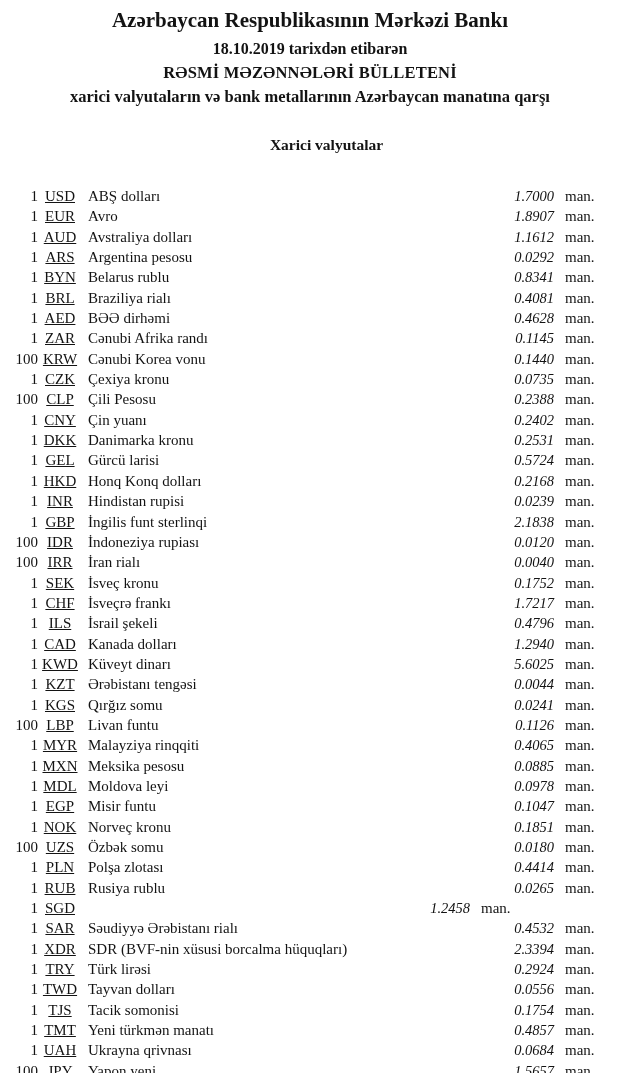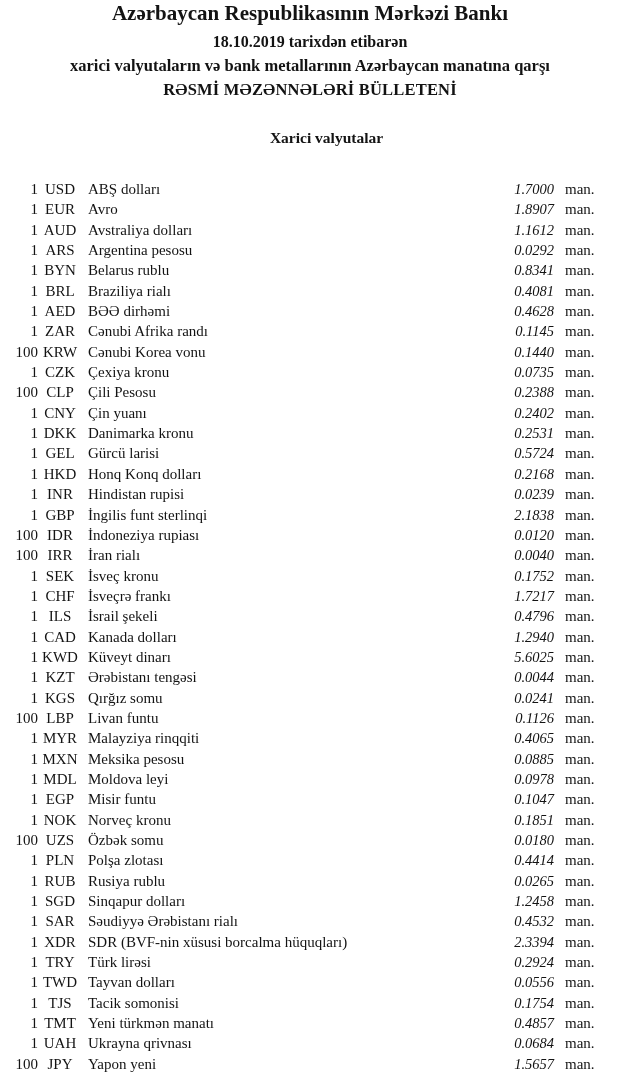--- a/index.html
+++ b/index.html
@@ -12,20 +12,21 @@
     width: 620px;
     height: 1073px;
     font-family: "Liberation Serif", "DejaVu Serif", serif;
     color: #131313;
     -webkit-font-smoothing: antialiased;
   }
   .page {
     width: 620px;
     height: 1072px;
     box-sizing: border-box;
+    padding-top: 7px;
   }
   .title {
     text-align: center;
     font-weight: bold;
     font-size: 21px;
     line-height: 26px;
   }
   .sub {
     text-align: center;
     font-weight: bold;
@@ -67,20 +68,21 @@
     padding-right: 22px;
     white-space: nowrap;
   }
   .qty {
     text-align: right;
     font-size: 15px;
   }
   .code {
     text-align: center;
     font-size: 15px;
+    text-decoration: underline;
   }
   .cname {
     padding-left: 6px;
     font-size: 15px;
     overflow: hidden;
   }
   .rate {
     text-align: right;
     font-weight: normal;
     font-style: italic;
@@ -95,23 +97,23 @@
 </style>
 </head>
 <body>
 
 <div class="page">
 
   <div class="title">Azərbaycan Respublikasının Mərkəzi Bankı</div>
 
   <div class="sub sub1">18.10.2019 tarixdən etibarən</div>
 
+  <div class="sub sub3">RƏSMİ MƏZƏNNƏLƏRİ BÜLLETENİ</div>
+
   <div class="sub sub2">xarici valyutaların və bank metallarının Azərbaycan manatına qarşı</div>
-
-  <div class="sub sub3">RƏSMİ MƏZƏNNƏLƏRİ BÜLLETENİ</div>
 
   <div class="section-title">Xarici valyutalar</div>
 
   <div class="rows">
 
       <div class="row">
         <span class="qty">1</span>
         <span class="code">USD</span>
         <span class="cname">ABŞ dolları</span>
         <span class="rate">1.7000</span>
@@ -386,21 +388,20 @@
         <span class="qty">1</span>
         <span class="code">RUB</span>
         <span class="cname">Rusiya rublu</span>
         <span class="rate">0.0265</span>
         <span class="unit">man.</span>
       </div>
 
       <div class="row">
         <span class="qty">1</span>
         <span class="code">SGD</span>
-        <span class="cname">Sinqapur dolları</span>
         <span class="rate">1.2458</span>
         <span class="unit">man.</span>
       </div>
 
       <div class="row">
         <span class="qty">1</span>
         <span class="code">SAR</span>
         <span class="cname">Səudiyyə Ərəbistanı rialı</span>
         <span class="rate">0.4532</span>
         <span class="unit">man.</span>

